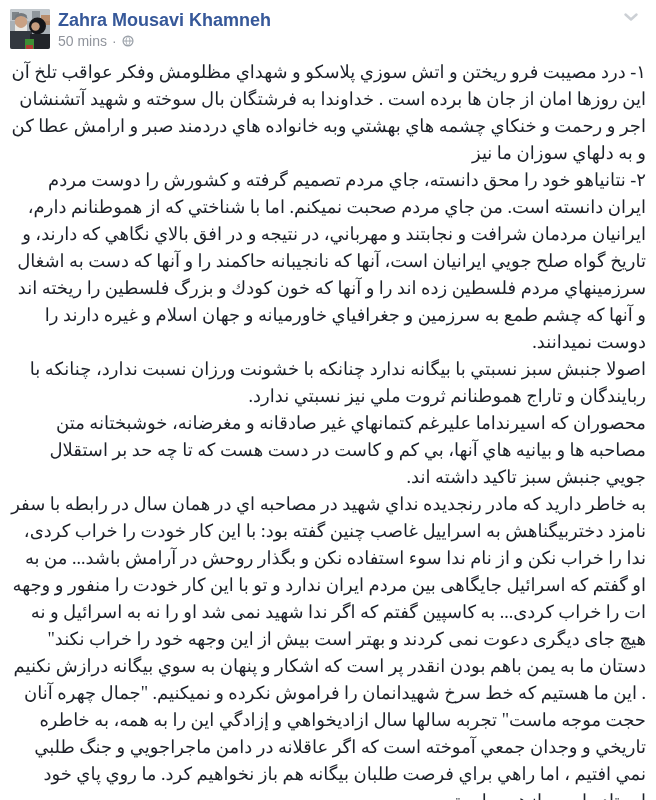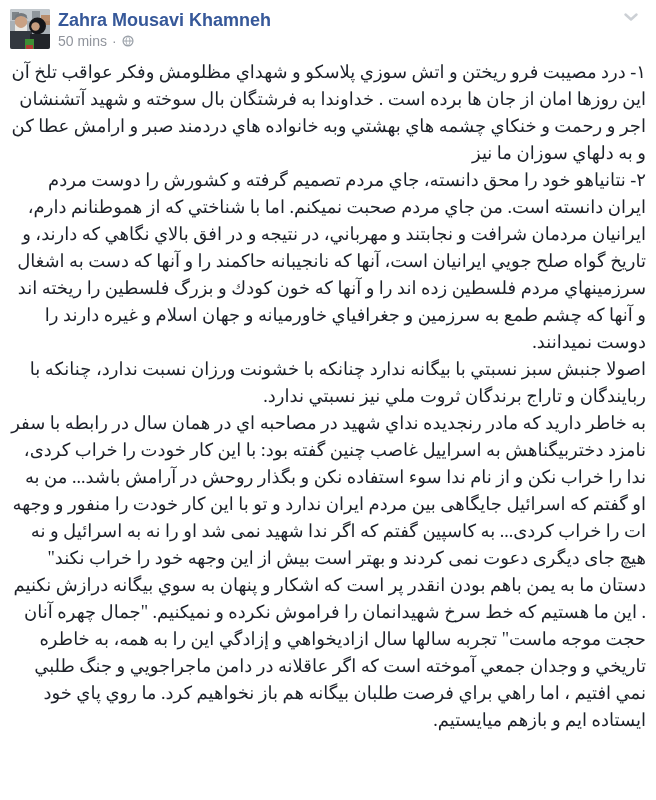--- a/index.html
+++ b/index.html
@@ -137,18 +137,19 @@
       <svg width="14" height="8" viewBox="0 0 14 8">
         <path d="M1.5 1.5 L7 6.5 L12.5 1.5" fill="none" stroke="#ccd0d5" stroke-width="2.4" stroke-linecap="round" stroke-linejoin="round"></path>
       </svg>
     </div>
 
   </div>
 
   <div class="post-body" dir="rtl" lang="fa">
       <div class="post-paragraph">۱- درد مصيبت فرو ريختن و اتش سوزي پلاسكو و شهداي مظلومش وفكر عواقب تلخ آن اين روزها امان از جان ها برده است . خداوندا به فرشتگان بال سوخته و شهيد آتشنشان اجر و رحمت و خنكاي چشمه هاي بهشتي وبه خانواده هاي دردمند صبر و ارامش عطا كن و به دلهاي سوزان ما نيز</div>
       <div class="post-paragraph">۲- نتانياهو خود را محق دانسته، جاي مردم تصميم گرفته و كشورش را دوست مردم ايران دانسته است. من جاي مردم صحبت نميكنم. اما با شناختي كه از هموطنانم دارم، ايرانيان مردمان شرافت و نجابتند و مهرباني، در نتيجه و در افق بالاي نگاهي كه دارند، و تاريخ گواه صلح جويي ايرانيان است، آنها كه نانجيبانه حاكمند را و آنها كه دست به اشغال سرزمينهاي مردم فلسطين زده اند را و آنها كه خون كودك و بزرگ فلسطين را ريخته اند و آنها كه چشم طمع به سرزمين و جغرافياي خاورميانه و جهان اسلام و غيره دارند را دوست نميدانند.</div>
-      <div class="post-paragraph">اصولا جنبش سبز نسبتي با بيگانه ندارد چنانكه با خشونت ورزان نسبت ندارد، چنانكه با ربايندگان و تاراج برندگان ثروت ملي نيز نسبتي ندارد.</div>
+      <div class="post-paragraph">اصولا جنبش سبز نسبتي با بيگانه ندارد چنانكه با خشونت ورزان نسبت ندارد، چنانكه با ربايندگان و تاراج هموطنانم ثروت ملي نيز نسبتي ندارد.</div>
+      <div class="post-paragraph">محصوران كه اسيرنداما عليرغم كتمانهاي غير صادقانه و مغرضانه، خوشبختانه متن مصاحبه ها و بيانيه هاي آنها، بي كم و كاست در دست هست كه تا چه حد بر استقلال جويي جنبش سبز تاكيد داشته اند.</div>
       <div class="post-paragraph">به خاطر داريد كه مادر رنجديده نداي شهيد در مصاحبه اي در همان سال در رابطه با سفر نامزد دختربيگناهش به اسراييل غاصب چنين گفته بود: با اين كار خودت را خراب کردی، ندا را خراب نكن و از نام ندا سوء استفاده نكن و بگذار روحش در آرامش باشد... من به او گفتم كه اسرائيل جايگاهی بين مردم ايران ندارد و تو با اين كار خودت را منفور و وجهه ات را خراب کردی... به كاسپين گفتم كه اگر ندا شهيد نمی شد او را نه به اسرائيل و نه هيچ جای ديگری دعوت نمی كردند و بهتر است بيش از اين وجهه خود را خراب نكند"</div>
       <div class="post-paragraph">دستان ما به يمن باهم بودن انقدر پر است كه اشكار و پنهان به سوي بيگانه درازش نكنيم . اين ما هستيم كه خط سرخ شهيدانمان را فراموش نكرده و نميكنيم. "جمال چهره آنان حجت موجه ماست" تجربه سالها سال ازاديخواهي و إزادگي اين را به همه، به خاطره تاريخي و وجدان جمعي آموخته است كه اگر عاقلانه در دامن ماجراجويي و جنگ طلبي نمي افتيم ، اما راهي براي فرصت طلبان بيگانه هم باز نخواهيم كرد. ما روي پاي خود ايستاده ايم و بازهم ميايستيم.</div>
     </div>
 
 </div>
 
 </body></html>

